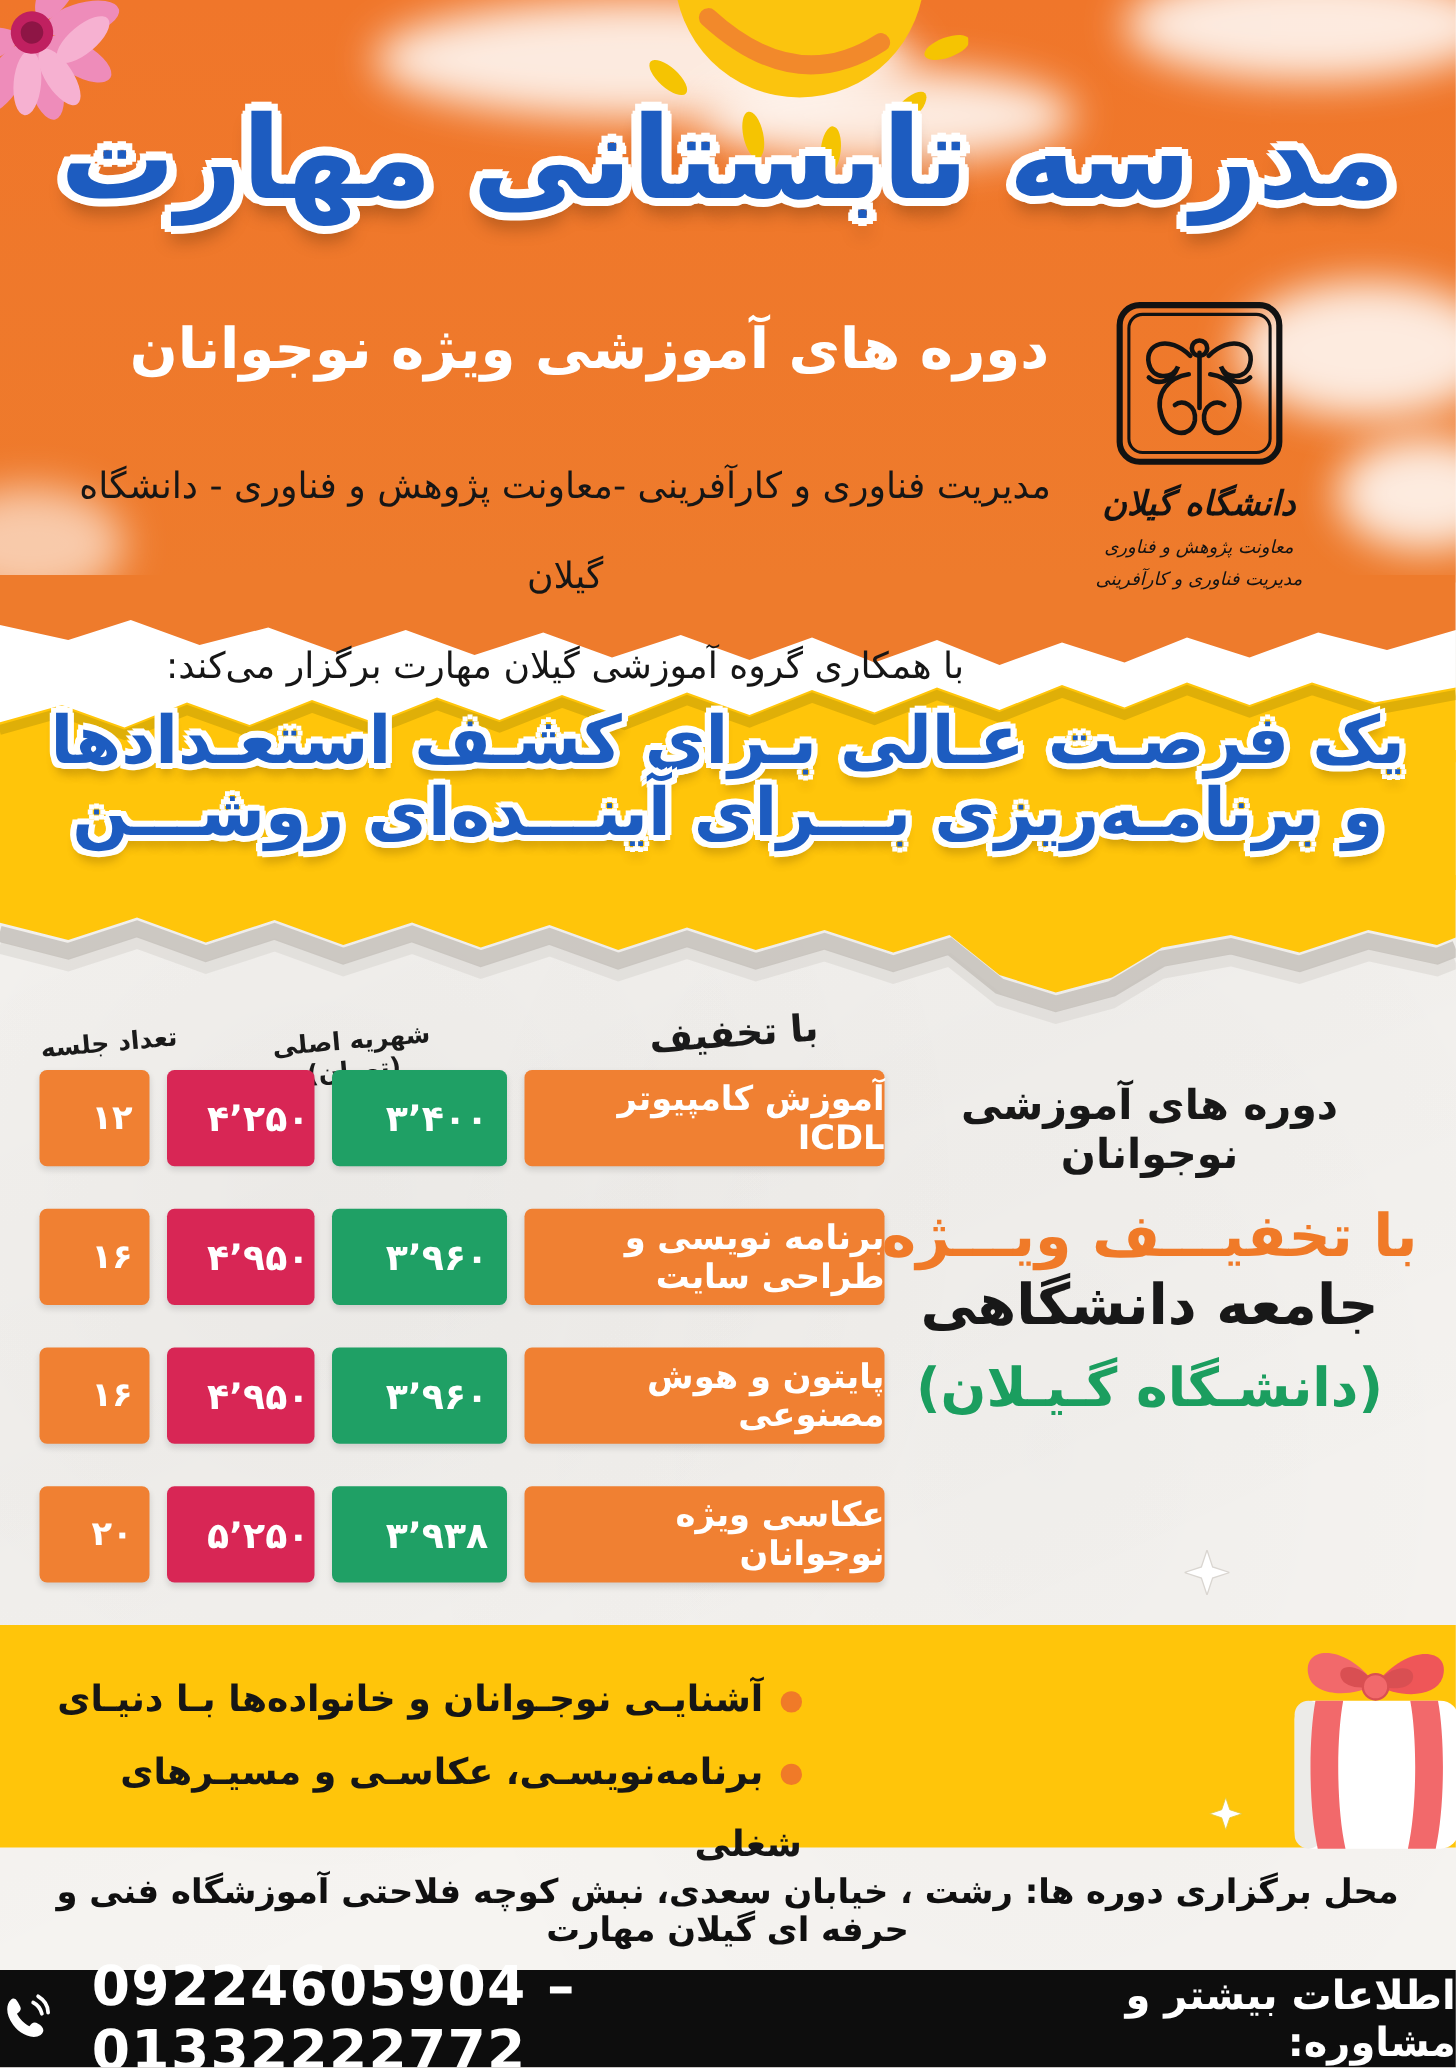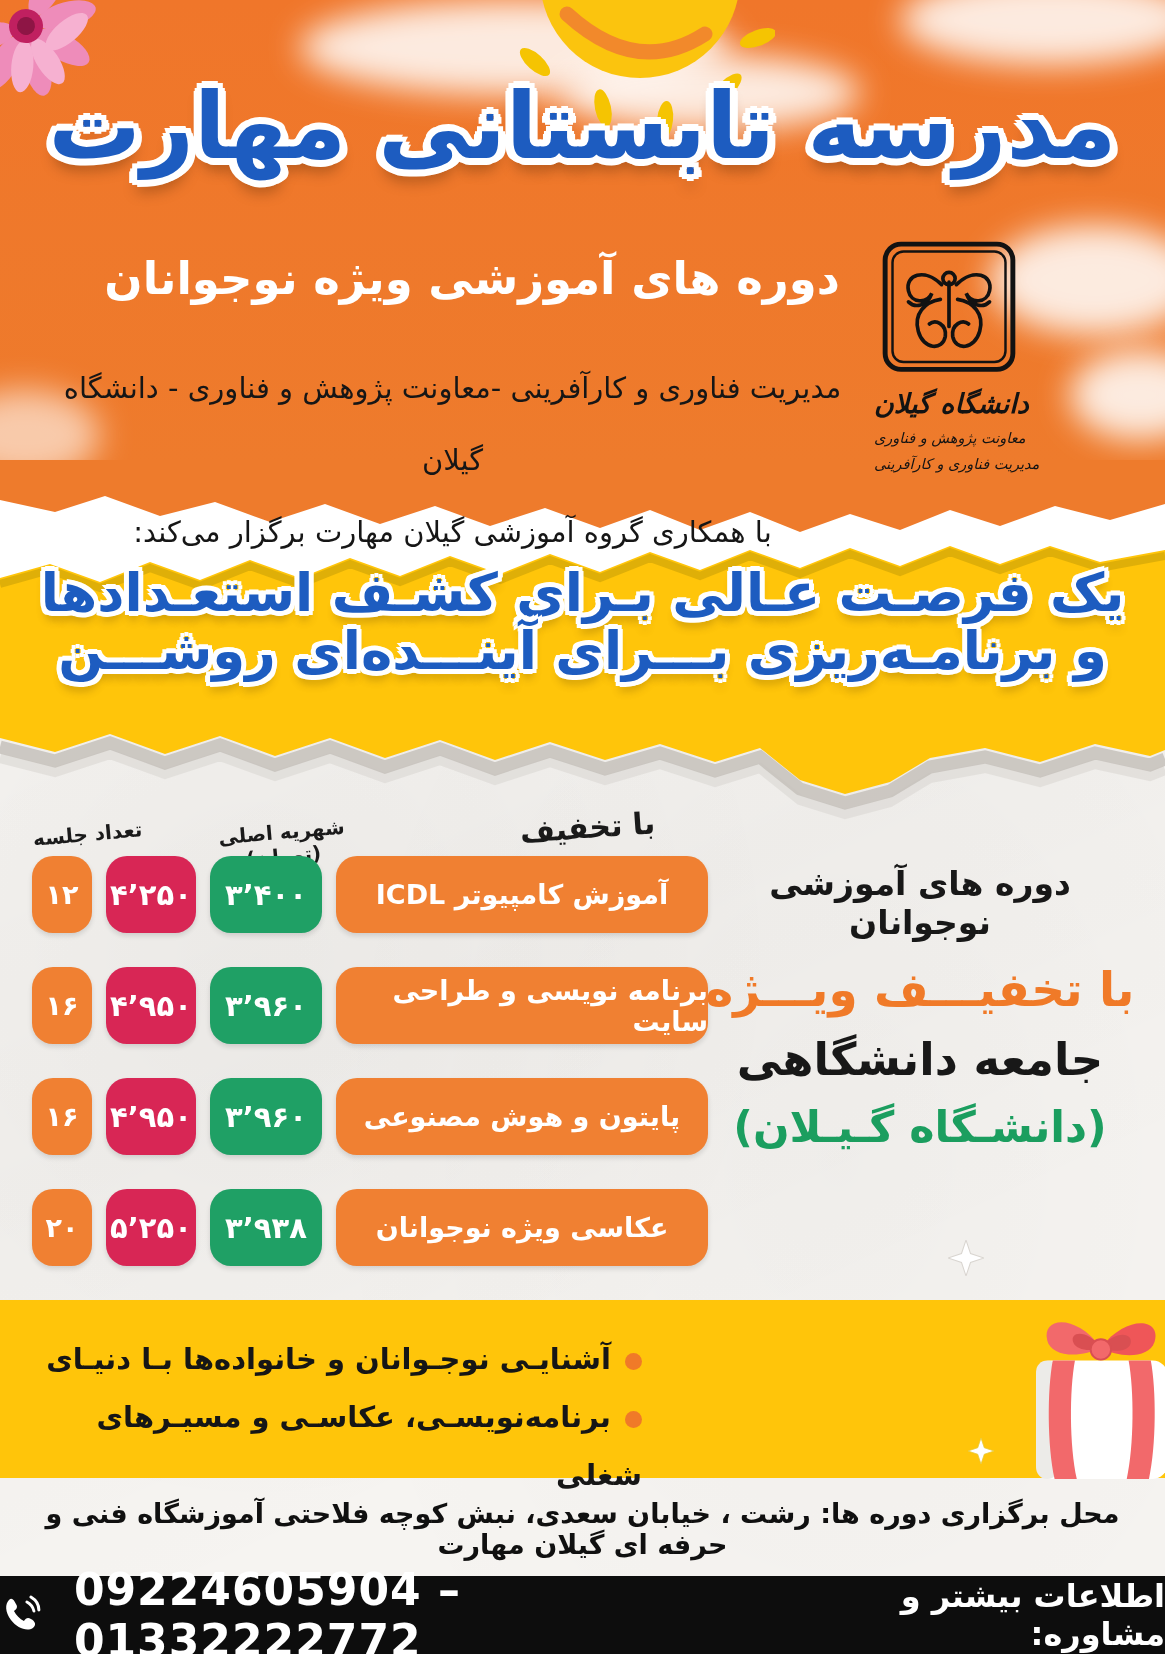--- a/index.html
+++ b/index.html
@@ -20,45 +20,45 @@
   .main-title{
     left:30px;top:74px;width:1105px;text-align:center;
     font-size:92px;font-weight:bold;color:#1d5cc0;line-height:1.15;z-index:3;
     text-shadow:
       -7px 0 0 #fff,7px 0 0 #fff,0 -7px 0 #fff,0 7px 0 #fff,
       -5px -5px 0 #fff,5px -5px 0 #fff,-5px 5px 0 #fff,5px 5px 0 #fff,
       -8px 3px 0 #fff,8px 3px 0 #fff,0 12px 14px rgba(60,30,0,.35);
   }
   .subtitle{left:62px;top:252px;width:820px;text-align:center;font-size:45px;font-weight:bold;color:#ffffff;z-index:3;}
   .org-lines{left:30px;top:352px;width:845px;text-align:center;color:#161616;font-weight:normal;font-size:29px;line-height:72px;z-index:3;}
-  .logo-box{right:56px;top:238px;width:235px;text-align:left;color:#131313;z-index:3;}
+  .logo-box{right:88px;top:238px;width:235px;text-align:center;color:#131313;z-index:3;}
   .logo-caption{font-size:27px;font-weight:bold;font-style:italic;margin-top:6px;}
   .logo-dept{font-size:14.5px;font-style:italic;line-height:26px;margin-top:6px;}
   
   .yellow-band{left:0;top:600px;width:1165px;height:112px;background:#ffc50a;}
   .banner-line{left:0;width:1165px;text-align:center;font-size:53px;font-weight:bold;color:#1d5cc0;z-index:4;
     text-shadow:
       -5px 0 0 #fff,5px 0 0 #fff,0 -5px 0 #fff,0 5px 0 #fff,
       -4px -4px 0 #fff,4px -4px 0 #fff,-4px 4px 0 #fff,4px 4px 0 #fff,
       0 9px 8px rgba(90,60,0,.3);}
   
   .tbl-head{font-weight:bold;color:#1a1a1a;text-align:center;z-index:2;}
   .rows{left:32px;top:856px;width:676px;display:flex;flex-direction:column;gap:34px;z-index:2;}
   .row{display:flex;gap:14px;height:77px;}
-  .chip{display:flex;align-items:center;justify-content:center;border-radius:21px;color:#fff;font-weight:bold;
-        box-shadow:0 3px 5px rgba(0,0,0,.12);}
+  .chip{display:flex;align-items:center;justify-content:center;border-radius:6px;color:#fff;font-weight:bold;
+        box-shadow:0 3px 5px rgba(0,0,0,.12);padding-left:28px;}
   .chip-name{flex:1;background:#f08032;font-size:27px;}
   .chip-disc{width:112px;background:#1fa065;font-size:29px;}
   .chip-orig{width:90px;background:#d82655;font-size:29px;}
   .chip-sess{width:60px;background:#f08032;font-size:27px;}
   
   .side{right:30px;top:864px;width:430px;text-align:center;z-index:2;}
   .side-l1{font-size:33px;font-weight:bold;color:#181818;}
   .side-l2{font-size:47px;font-weight:bold;color:#f07a28;margin-top:20px;}
-  .side-l3{font-size:45px;font-weight:bold;color:#181818;margin-top:16px;}
+  .side-l3{font-size:45px;font-weight:bold;color:#181818;}
   .side-l4{font-size:43px;font-weight:bold;color:#1b9e5f;margin-top:16px;}
   
   .gift-band{left:0;top:1300px;width:1165px;height:178px;background:#ffc50a;}
   .gift-text{right:168px;top:1314px;width:330px;text-align:center;z-index:3;}
   .gift-l1{font-size:33px;font-weight:bold;color:#151515;}
   .gift-l2{font-size:45px;font-weight:bold;color:#151515;margin-top:10px;}
   .bullets{left:22px;top:1330px;width:620px;z-index:3;color:#161616;font-size:29px;font-weight:bold;line-height:58px;}
   .dot{display:inline-block;width:17px;height:17px;border-radius:50%;background:#f07a28;margin-left:14px;vertical-align:middle;}
   
   .location{left:10px;top:1498px;width:1145px;text-align:center;font-size:27px;font-weight:bold;color:#101010;z-index:2;}

